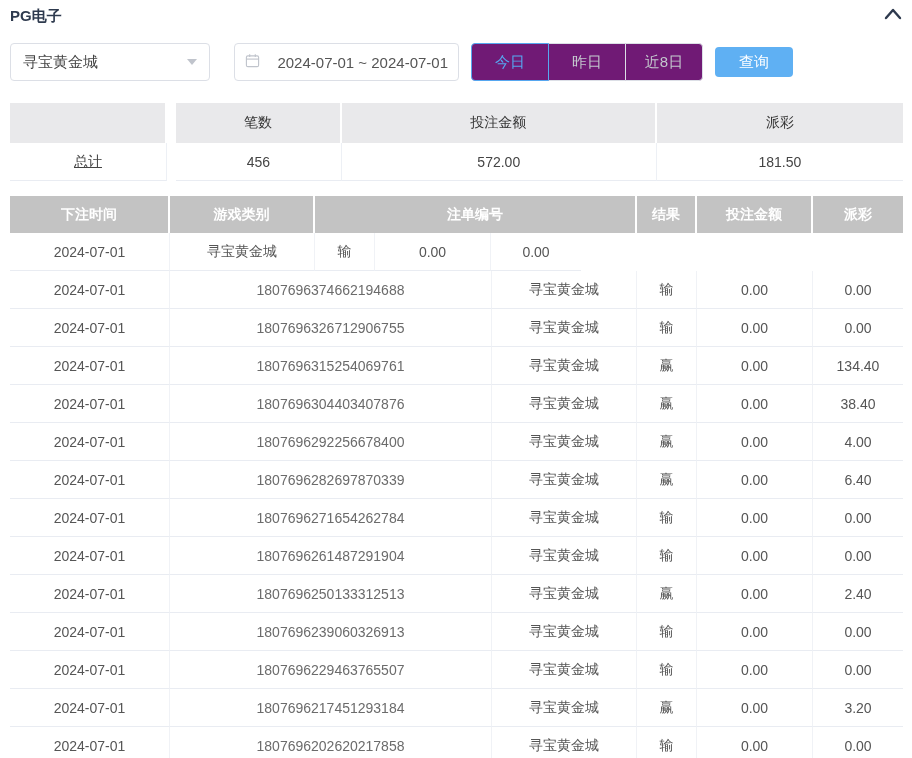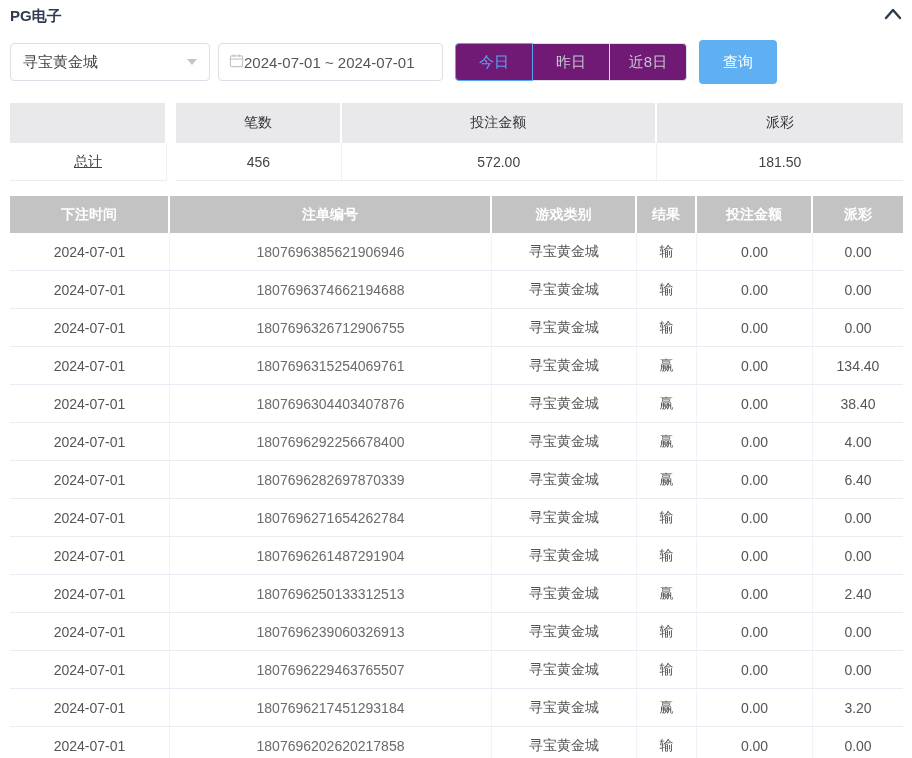--- a/index.html
+++ b/index.html
@@ -24,36 +24,36 @@
     padding: 0 12px; background: #fff; cursor: pointer;
   }
   .select-box .sel-text { font-size: 15px; color: #444; }
   .caret-down {
     width: 0; height: 0; border-left: 5px solid transparent;
     border-right: 5px solid transparent; border-top: 6px solid #c0c4cc;
   }
   .date-box {
     width: 225px; height: 38px; border: 1px solid #dcdfe6; border-radius: 4px;
     display: flex; align-items: center; gap: 0; padding: 0 10px;
-    margin-left: 8px; background: #fff; cursor: pointer;
+    margin-left: 24px; background: #fff; cursor: pointer; justify-content: space-between;
   }
   .date-box .date-text { font-size: 15px; color: #555; white-space: nowrap; }
 
   .tab-group { display: flex; margin-left: 12px; }
   .range-btn {
     width: 78px; height: 38px; background: #701a75; border: 1px solid #dcdfe6;
     font-size: 15px; color: #c3c7cd; cursor: pointer; margin-left: -1px;
     font-family: inherit;
   }
   .range-btn:first-child { border-radius: 4px 0 0 4px; margin-left: 0; }
   .range-btn:last-child { border-radius: 0 4px 4px 0; }
   .range-btn.active { border-color: #56a7f0; color: #56a7f0; position: relative; z-index: 2; }
 
   .query-btn {
-    width: 78px; height: 44px; margin-left: 12px; border: none; border-radius: 4px;
+    width: 78px; height: 30px; margin-left: 12px; border: none; border-radius: 4px;
     background: #5fb0f3; color: #fff; font-size: 15px; cursor: pointer; font-family: inherit;
   }
 
   
   .summary-table { margin-top: 22px; width: 893px; }
   .sum-row { display: flex; }
   .sum-cell {
     display: flex; align-items: center; justify-content: center;
     font-size: 14px;
   }
@@ -136,31 +136,30 @@
       <div class="sum-cell sc0">总计</div>
       <div class="sum-cell sc1">456</div>
       <div class="sum-cell sc2">572.00</div>
       <div class="sum-cell sc3">181.50</div>
     </div>
   </div>
 
   <div class="main-table">
     <div class="mt-head">
       <div class="mt-cell c0">下注时间</div>
+      <div class="mt-cell c2">游戏类别</div>
       <div class="mt-cell c1">注单编号</div>
-      <div class="mt-cell c2">游戏类别</div>
       <div class="mt-cell c3">结果</div>
       <div class="mt-cell c4">投注金额</div>
       <div class="mt-cell c5">派彩</div>
     </div>
     <div>
 
     <div class="mt-row">
         <div class="mt-cell c0">2024-07-01</div>
-        <div class="mt-cell c1">1807696385621906946</div>
         <div class="mt-cell c2">寻宝黄金城</div>
         <div class="mt-cell c3">输</div>
         <div class="mt-cell c4">0.00</div>
         <div class="mt-cell c5">0.00</div>
       </div>
         <div class="mt-row">
         <div class="mt-cell c0">2024-07-01</div>
         <div class="mt-cell c1">1807696374662194688</div>
         <div class="mt-cell c2">寻宝黄金城</div>
         <div class="mt-cell c3">输</div>

